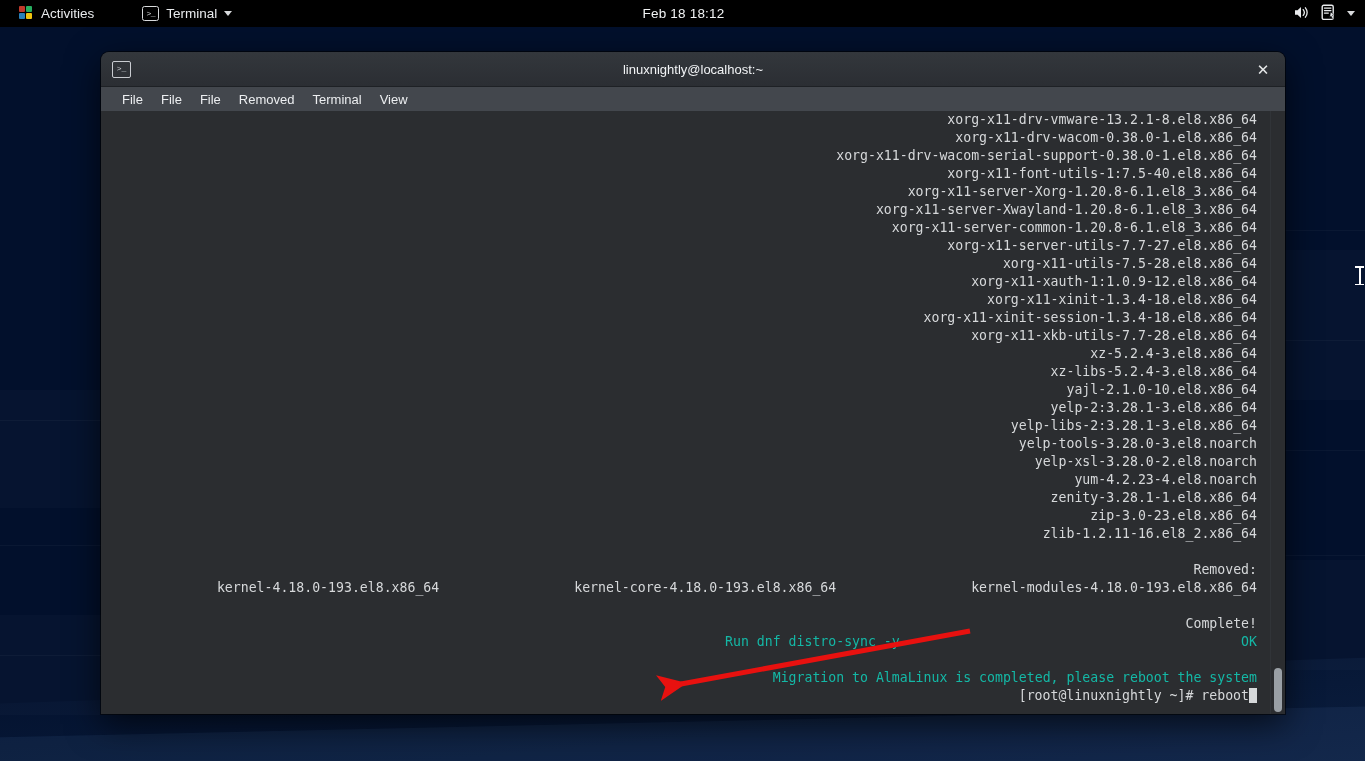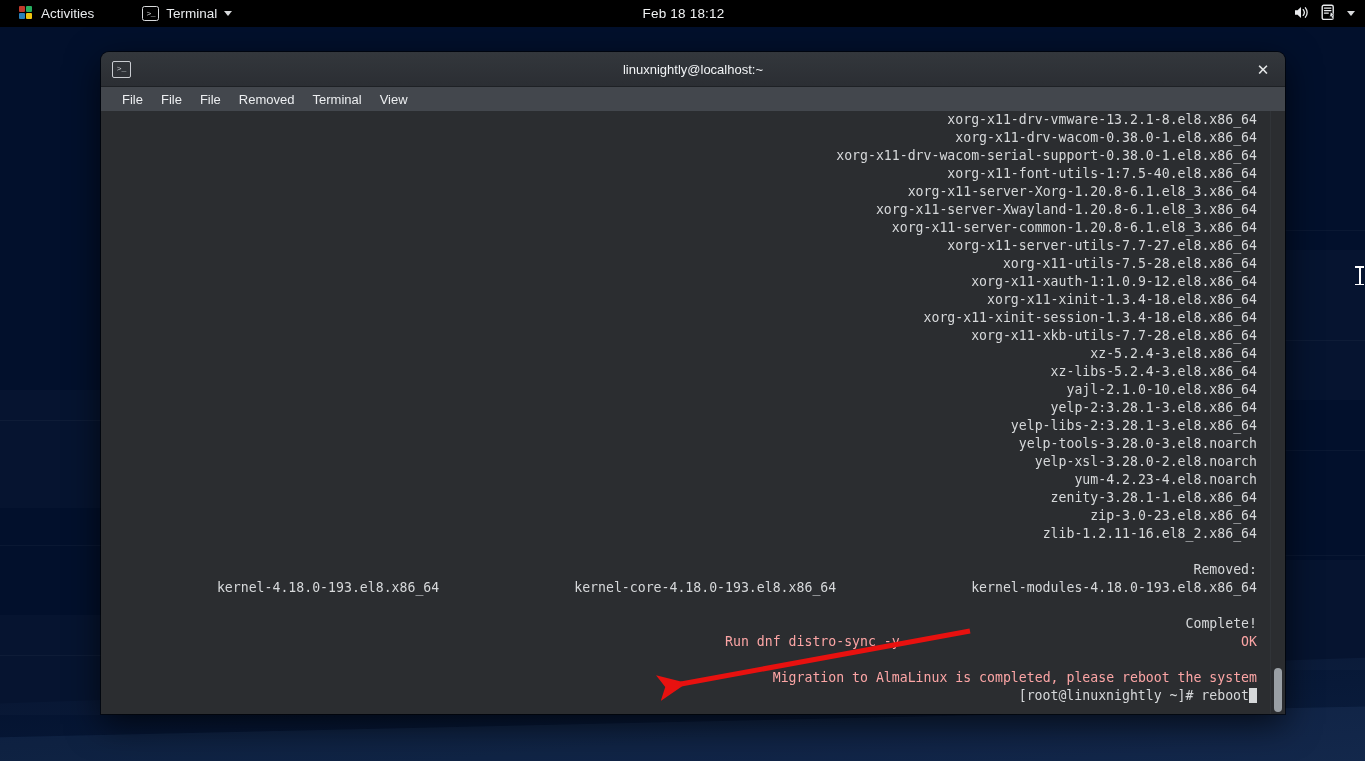--- a/index.html
+++ b/index.html
@@ -148,21 +148,21 @@
     top:-1px;
     right:28px;
     font-family:"DejaVu Sans Mono", "Liberation Mono", monospace;
     font-size:13.2px;
     line-height:18px;
     color:#d6d8da;
     white-space:pre;
     letter-spacing:0px;
   }
   .ln { display:block; height:18px;text-align:right; }
-  .olive { color:#fca5a5; }
+  .olive { color:#14b8a6; }
   .cursorblk {
     display:inline-block;
     width:8px; height:15px;
     background:#d6d8da;
     vertical-align:-3px;
   }
 
   
   #term-scroll {
     position:absolute; right:0; top:0; bottom:0;

